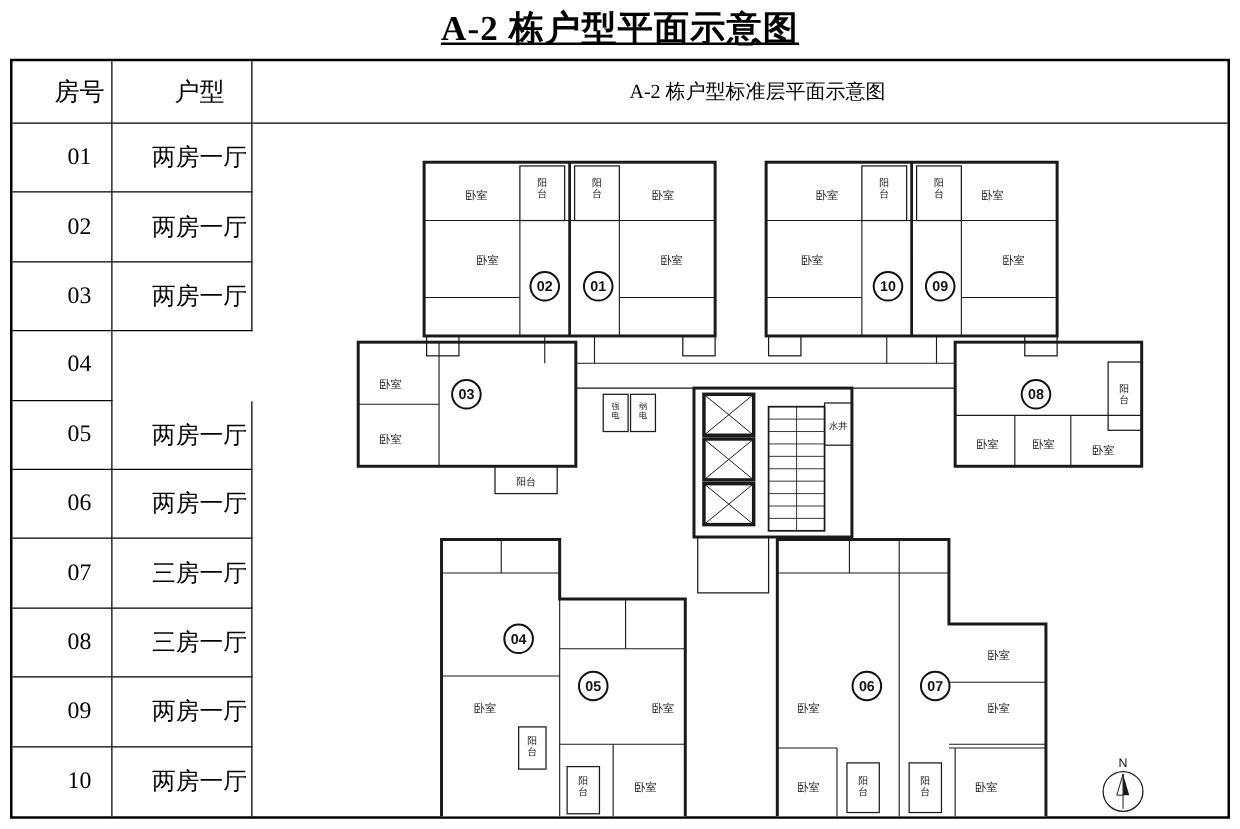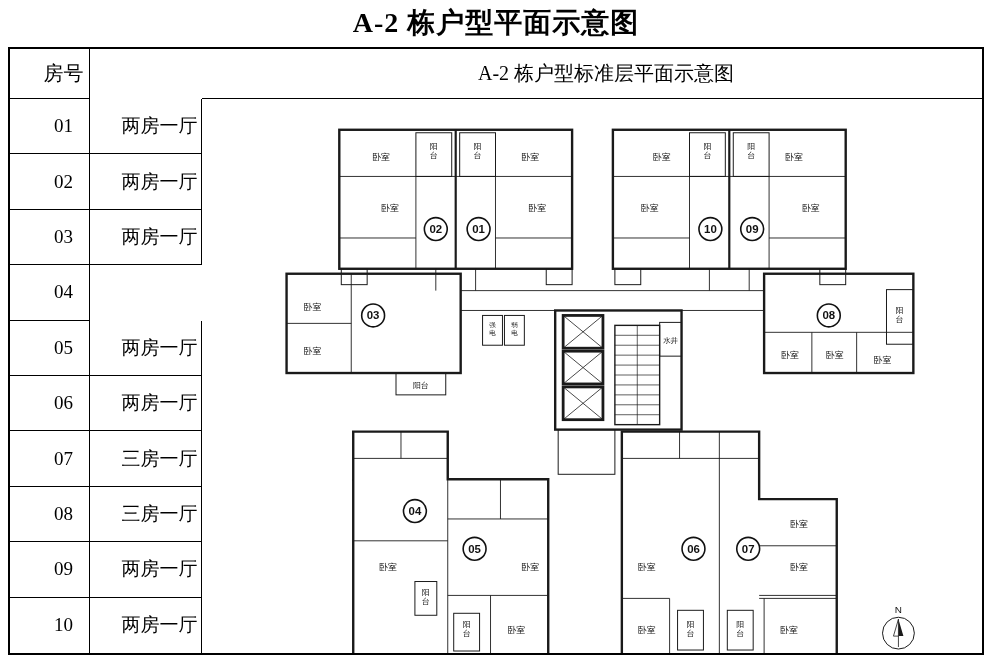--- a/index.html
+++ b/index.html
@@ -1,42 +1,43 @@
 <!DOCTYPE html>
 <html><head>
 <meta charset="utf-8">
 <style>
   html,body{margin:0;padding:0;background:#fff;width:992px;height:663px;overflow:hidden;
     font-family:"Liberation Serif","DejaVu Serif",serif;}
   .page{position:relative;width:992px;height:663px;background:#fff;}
   .page-title{position:absolute;top:4px;left:0;width:992px;text-align:center;
-    font-size:28px;font-weight:bold;color:#000;letter-spacing:1px;}
+    font-size:28px;font-weight:bold;color:#000;letter-spacing:1px;text-decoration:underline;}
   .frame{position:absolute;left:8px;top:47px;width:976px;height:608px;border:2px solid #000;
     display:grid;grid-template-columns:80px 112px 1fr;grid-template-rows:50px repeat(10,1fr);
     box-sizing:border-box;background:#fff;}
   .cell{border-right:1.5px solid #000;border-bottom:1.5px solid #000;
     display:flex;align-items:center;justify-content:center;
     font-size:19px;color:#000;box-sizing:border-box;padding-left:28px;}
   .hdr{font-size:20px;}
   .lastrow{border-bottom:none;}
-  .plan-title-cell{grid-column:3;grid-row:1;border-right:none;font-size:20px;}
+  .plan-title-cell{grid-column:3;grid-row:1;border-right:none;font-size:16px;}
   .plan-cell{grid-column:3;grid-row:2/12;border:none;position:relative;padding:0;}
   .plan-cell svg{position:absolute;left:0;top:0;width:100%;height:100%;}
   .c1{grid-column:1}.c2{grid-column:2}
   .r1{grid-row:1}.r2{grid-row:2}.r3{grid-row:3}.r4{grid-row:4}.r5{grid-row:5}.r6{grid-row:6}
   .r7{grid-row:7}.r8{grid-row:8}.r9{grid-row:9}.r10{grid-row:10}.r11{grid-row:11}
 </style>
 </head>
 <body>
 
 <div class="page">
   <div class="page-title">A-2 栋户型平面示意图</div>
 
   <div class="frame">
     <div class="cell hdr c1 r1">房号</div>
+    <div class="cell hdr c2 r1">户型</div>
     <div class="cell plan-title-cell">A-2 栋户型标准层平面示意图</div>
 
     <div class="cell c1 r2">01</div>
     <div class="cell c2 r2">两房一厅</div>
     <div class="cell c1 r3">02</div>
     <div class="cell c2 r3">两房一厅</div>
     <div class="cell c1 r4">03</div>
     <div class="cell c2 r4">两房一厅</div>
     <div class="cell c1 r5">04</div>
     <div class="cell c1 r6">05</div>

